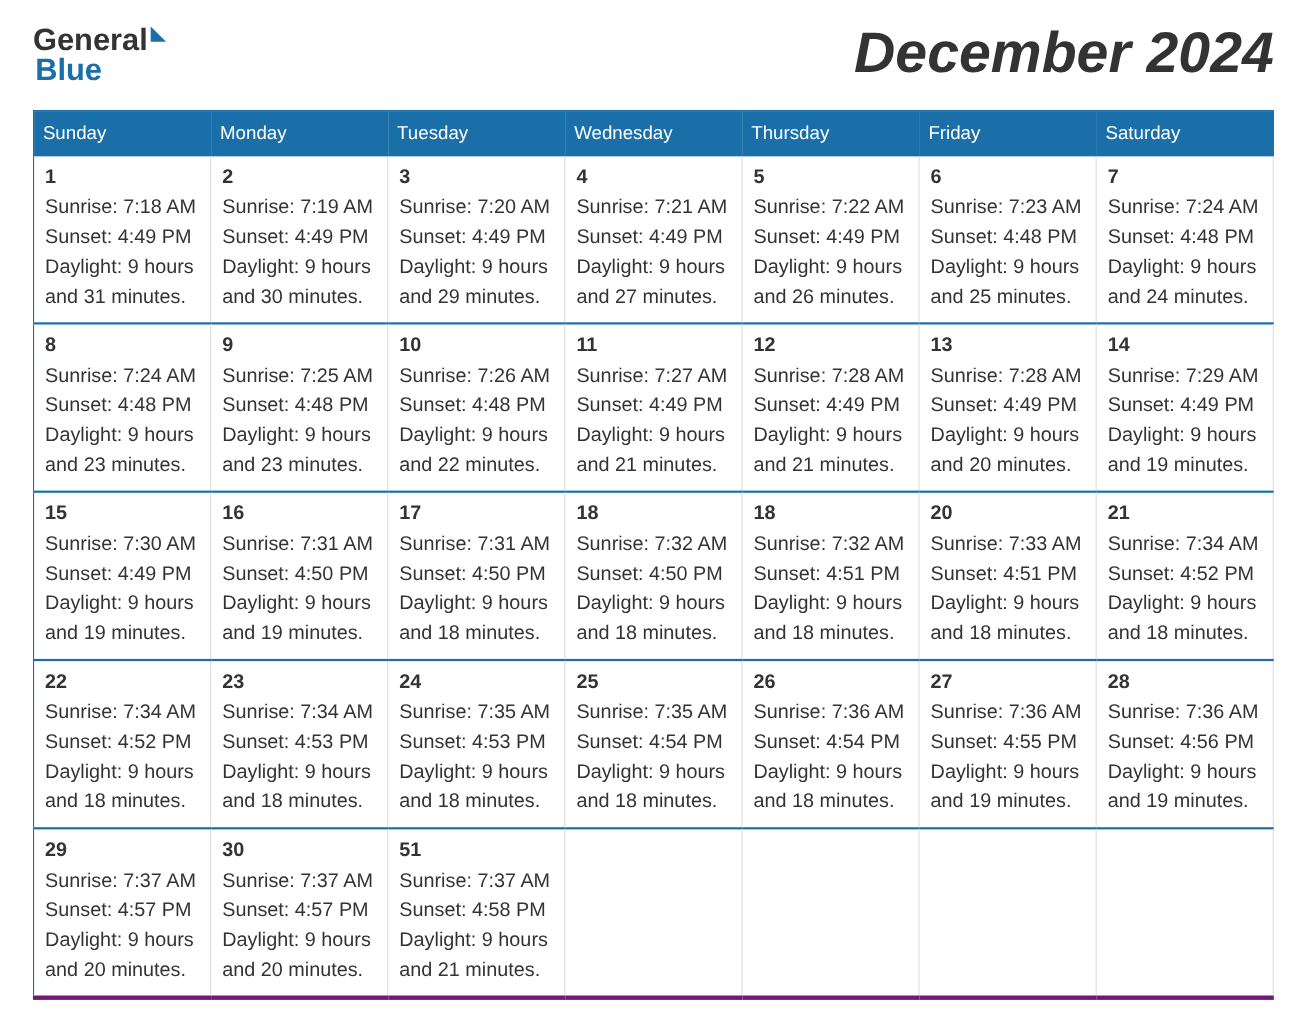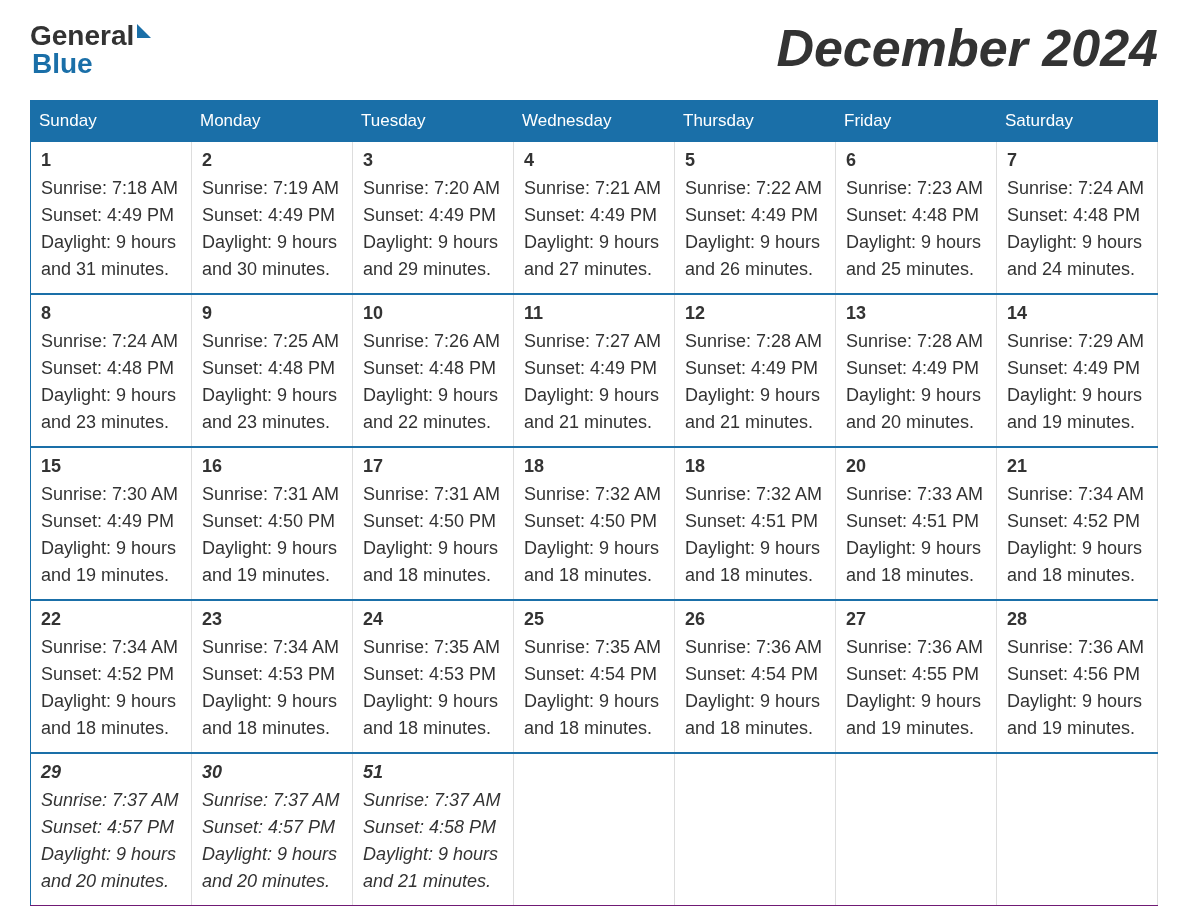--- a/index.html
+++ b/index.html
@@ -77,22 +77,21 @@
     }
     .calendar td {
       vertical-align: top;
       padding: 8px 10px 10px 10px;
       border-bottom: 2px solid #1a6fa8;
       border-right: 1px solid #ddd;
       width: calc(100% / 7);
       min-height: 110px;
     }
     .calendar tr:last-child td {
-      border-bottom: 1px solid #701a75;
-      font-style: italic;
+      border-bottom: 4px solid #701a75;
     }
     .day-number {
       font-size: 18px;
       font-weight: bold;
       color: #333;
       margin-bottom: 4px;
       display: block;
     }
     .day-info {
       font-size: 18px;

